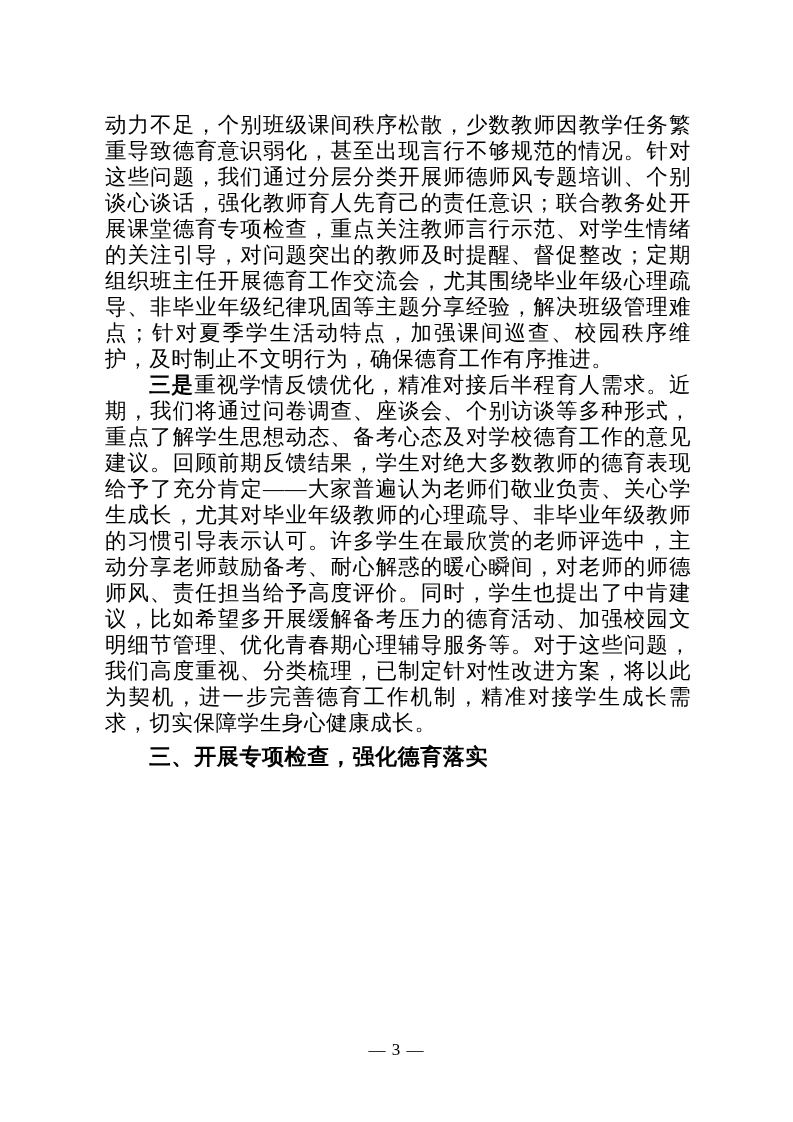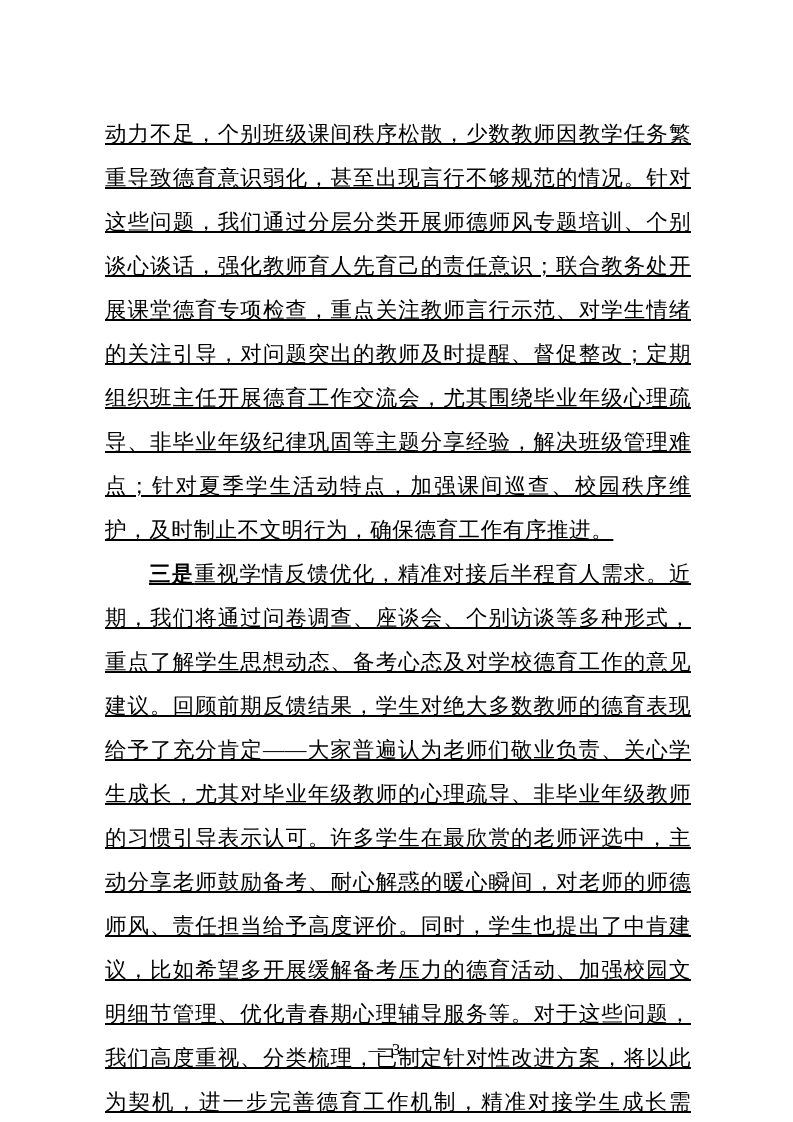--- a/index.html
+++ b/index.html
@@ -22,26 +22,25 @@
       padding: 112px 102px 0 105px;
       position: relative;
       background: #ffffff;
     }
     .doc-body {
       width: 100%;
     }
     .para {
       margin: 0;
       font-size: 21.5px;
-      line-height: 44px;
+      line-height: 26px;
       text-align: justify;
       text-justify: inter-ideograph;
       letter-spacing: 0.6px;
       word-break: break-all;
-      text-decoration: underline;
     }
     .para.indent {
       text-indent: 44px;
     }
     .para .lead-bold {
       font-weight: bold;
       margin-top: 24px;
     }
     .section-heading {
       margin: 0;
@@ -68,17 +67,18 @@
 </head>
 <body>
 
 <div class="page">
   <div class="doc-body">
 
     <p class="para"><span>动力不足，个别班级课间秩序松散，少数教师因教学任务繁重导致德育意识弱化，甚至出现言行不够规范的情况。针对这些问题，我们通过分层分类开展师德师风专题培训、个别谈心谈话，强化教师育人先育己的责任意识；联合教务处开展课堂德育专项检查，重点关注教师言行示范、对学生情绪的关注引导，对问题突出的教师及时提醒、督促整改；定期组织班主任开展德育工作交流会，尤其围绕毕业年级心理疏导、非毕业年级纪律巩固等主题分享经验，解决班级管理难点；针对夏季学生活动特点，加强课间巡查、校园秩序维护，及时制止不文明行为，确保德育工作有序推进。</span></p>
 
     <p class="para indent"><span class="lead-bold">三是</span><span>重视学情反馈优化，精准对接后半程育人需求。近期，我们将通过问卷调查、座谈会、个别访谈等多种形式，重点了解学生思想动态、备考心态及对学校德育工作的意见建议。回顾前期反馈结果，学生对绝大多数教师的德育表现给予了充分肯定——大家普遍认为老师们敬业负责、关心学生成长，尤其对毕业年级教师的心理疏导、非毕业年级教师的习惯引导表示认可。许多学生在最欣赏的老师评选中，主动分享老师鼓励备考、耐心解惑的暖心瞬间，对老师的师德师风、责任担当给予高度评价。同时，学生也提出了中肯建议，比如希望多开展缓解备考压力的德育活动、加强校园文明细节管理、优化青春期心理辅导服务等。对于这些问题，我们高度重视、分类梳理，已制定针对性改进方案，将以此为契机，进一步完善德育工作机制，精准对接学生成长需求，切实保障学生身心健康成长。</span></p>
 
+    <h2 class="section-heading">三、开展专项检查，强化德育落实</h2>
 
   </div>
 
   <div class="page-number">— 3 —</div>
 </div>
 
 </body></html>

